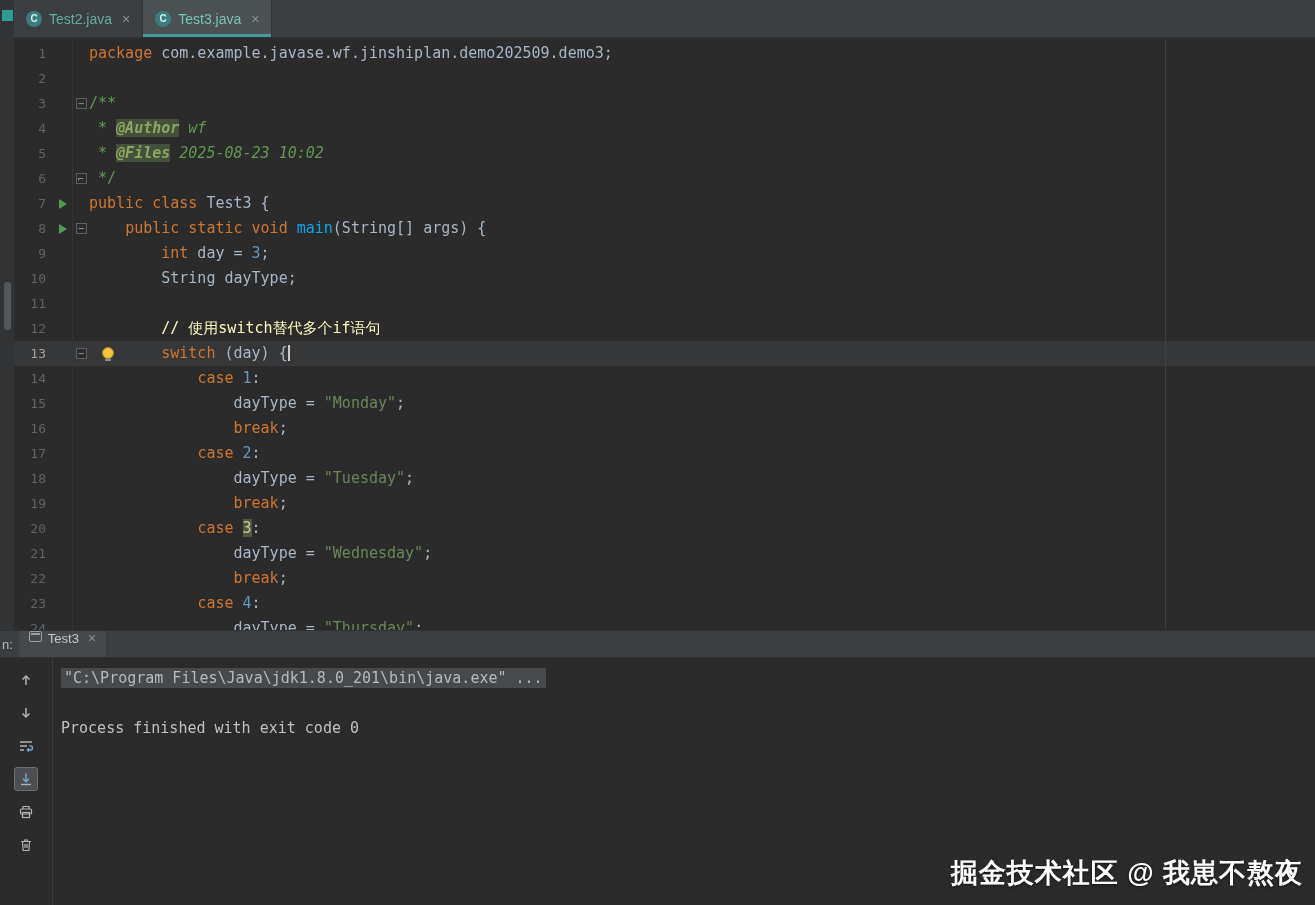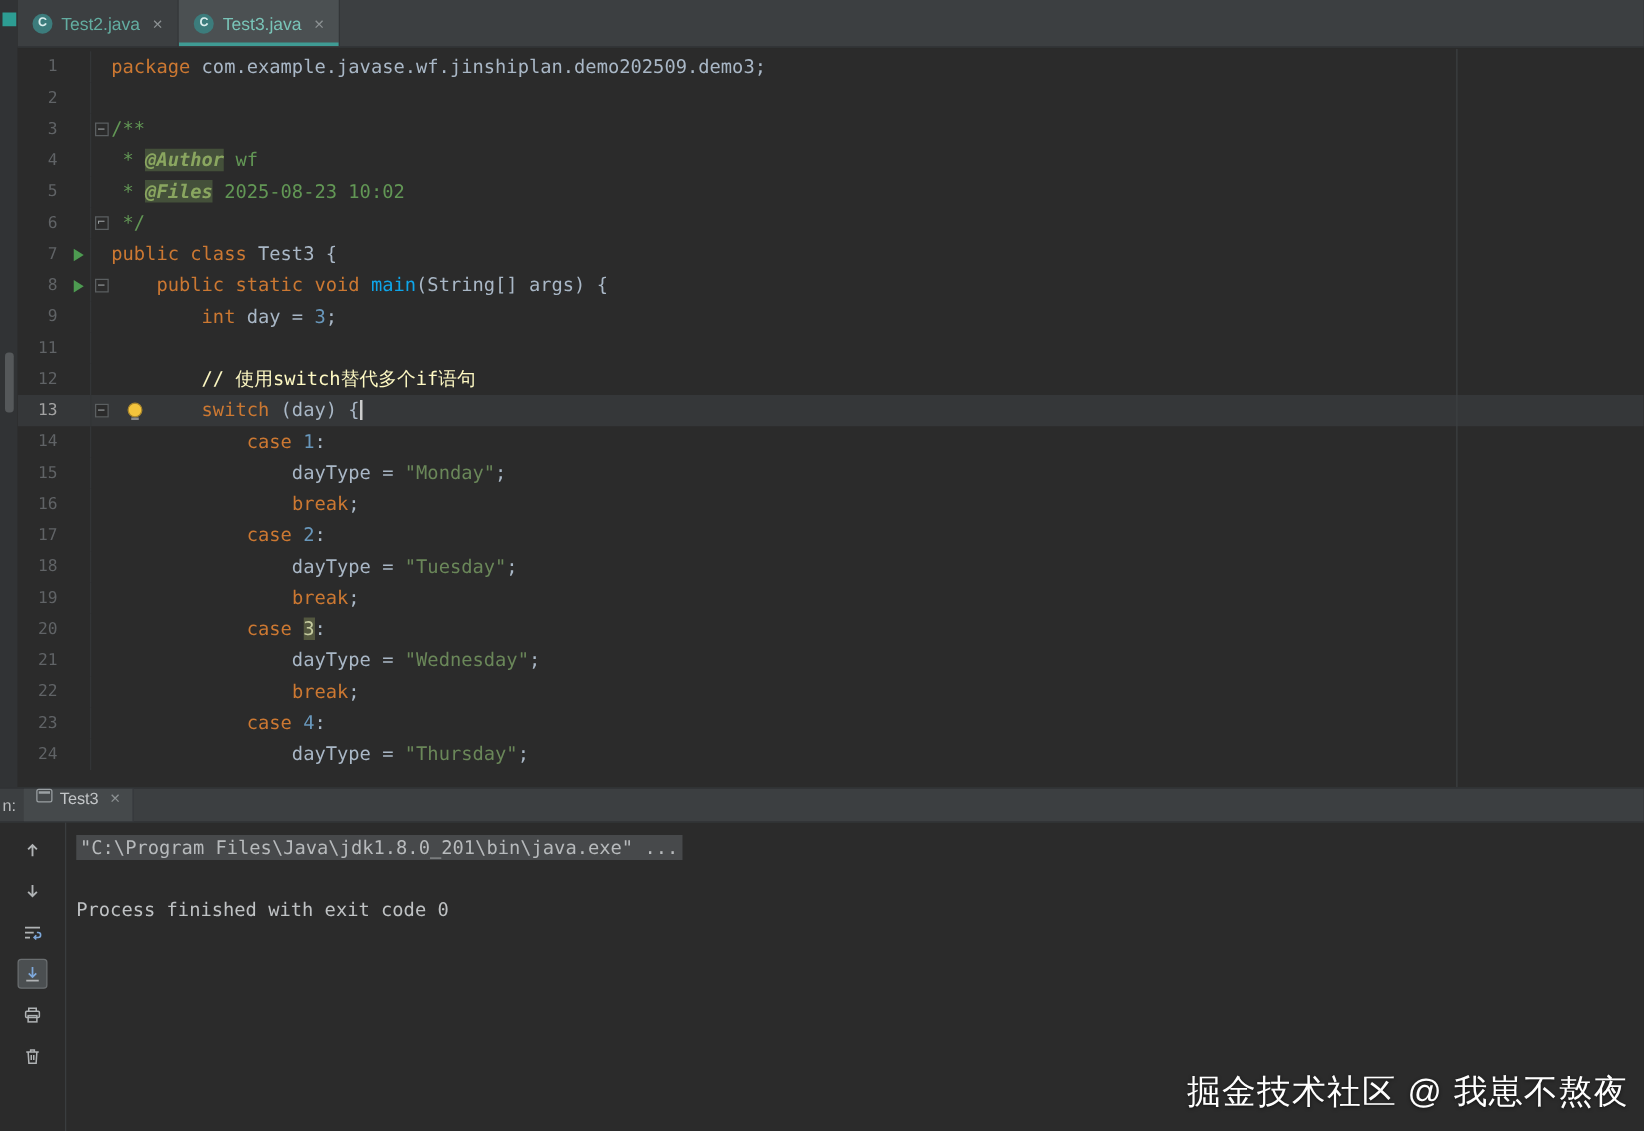--- a/index.html
+++ b/index.html
@@ -46,21 +46,21 @@
   .caret{display:inline-block;width:2px;height:16px;background:#cccccc;vertical-align:-3px}
 
   
   .t-k{color:#cc7832}
   .t-p{color:#a9b7c6}
   .t-s{color:#6a8759}
   .t-num{color:#6897bb}
   .t-numhl{color:#c5cb9f;background:#53573f}
   .t-c{color:#fef9c3}
   .t-d{color:#629755}
-  .t-i{color:#629755;}
+  .t-i{color:#629755;font-style:italic}
   .t-t{color:#8aa660;background:#44503a;font-style:italic;font-weight:bold;}
   .t-f{color:#0ea5e9}
 
   
   .run-panel{position:absolute;left:0;top:630px;right:0;bottom:0;background:#2b2b2b}
   .rp-header{height:28px;background:#3c3f41;border-top:1px solid #2f3234;border-bottom:1px solid #2f3234;
     display:flex;align-items:center;box-sizing:border-box}
   .rp-label{color:#bbbdbf;font-size:13px;margin:0 6px 0 2px}
   .rp-tab{display:flex;align-items:flex-start;gap:6px;padding:0 10px;height:100%;background:#45494b;
     color:#c3c6c8;font-size:13px;border-right:1px solid #34373a;cursor:pointer}
@@ -73,21 +73,21 @@
   .rp-icon{width:24px;height:24px;display:flex;align-items:center;justify-content:center;
     border:1px solid transparent;border-radius:3px;cursor:pointer;box-sizing:border-box}
   .rp-icon.selected{background:#4b4f51;border-color:#6b6f71}
   .rp-icon svg{display:block}
 
   .console{flex:1;padding:8px 0 0 8px;font-family:"DejaVu Sans Mono","Liberation Mono",monospace;
     font-size:15px;color:#bfc2c4}
   .cline{height:25px;line-height:25px;white-space:pre}
   .cmd{background:#47494b;color:#b7babc;padding:1px 3px}
 
-  .watermark{position:absolute;right:12px;bottom:14px;color:#ffffff;font-size:27px;font-weight:normal;
+  .watermark{position:absolute;right:12px;bottom:14px;color:#ffffff;font-size:27px;font-weight:bold;
     letter-spacing:1px;text-shadow:0 1px 3px rgba(0,0,0,.6);z-index:6}
 </style>
 </head>
 <body>
 
 <div id="app">
 
   <div class="left-stripe">
     <div class="stripe-icon"></div>
     <div class="stripe-thumb"></div>
@@ -164,20 +164,26 @@
           <span class="foldcol">
             <span class="fold">−</span>
           </span>
           <span class="code"><span class="t-p">    </span><span class="t-k">public static void </span><span class="t-f">main</span><span class="t-p">(String[] args) {</span></span>
         </div>
         <div class="line">
           <span class="ln">9</span>
           <span class="runcol"></span>
           <span class="foldcol"></span>
           <span class="code"><span class="t-p">        </span><span class="t-k">int</span><span class="t-p"> day = </span><span class="t-num">3</span><span class="t-p">;</span></span>
+        </div>
+        <div class="line">
+          <span class="ln">10</span>
+          <span class="runcol"></span>
+          <span class="foldcol"></span>
+          <span class="code"><span class="t-p">        String dayType;</span></span>
         </div>
         <div class="line">
           <span class="ln">11</span>
           <span class="runcol"></span>
           <span class="foldcol"></span>
           <span class="code"></span>
         </div>
         <div class="line">
           <span class="ln">12</span>
           <span class="runcol"></span>

